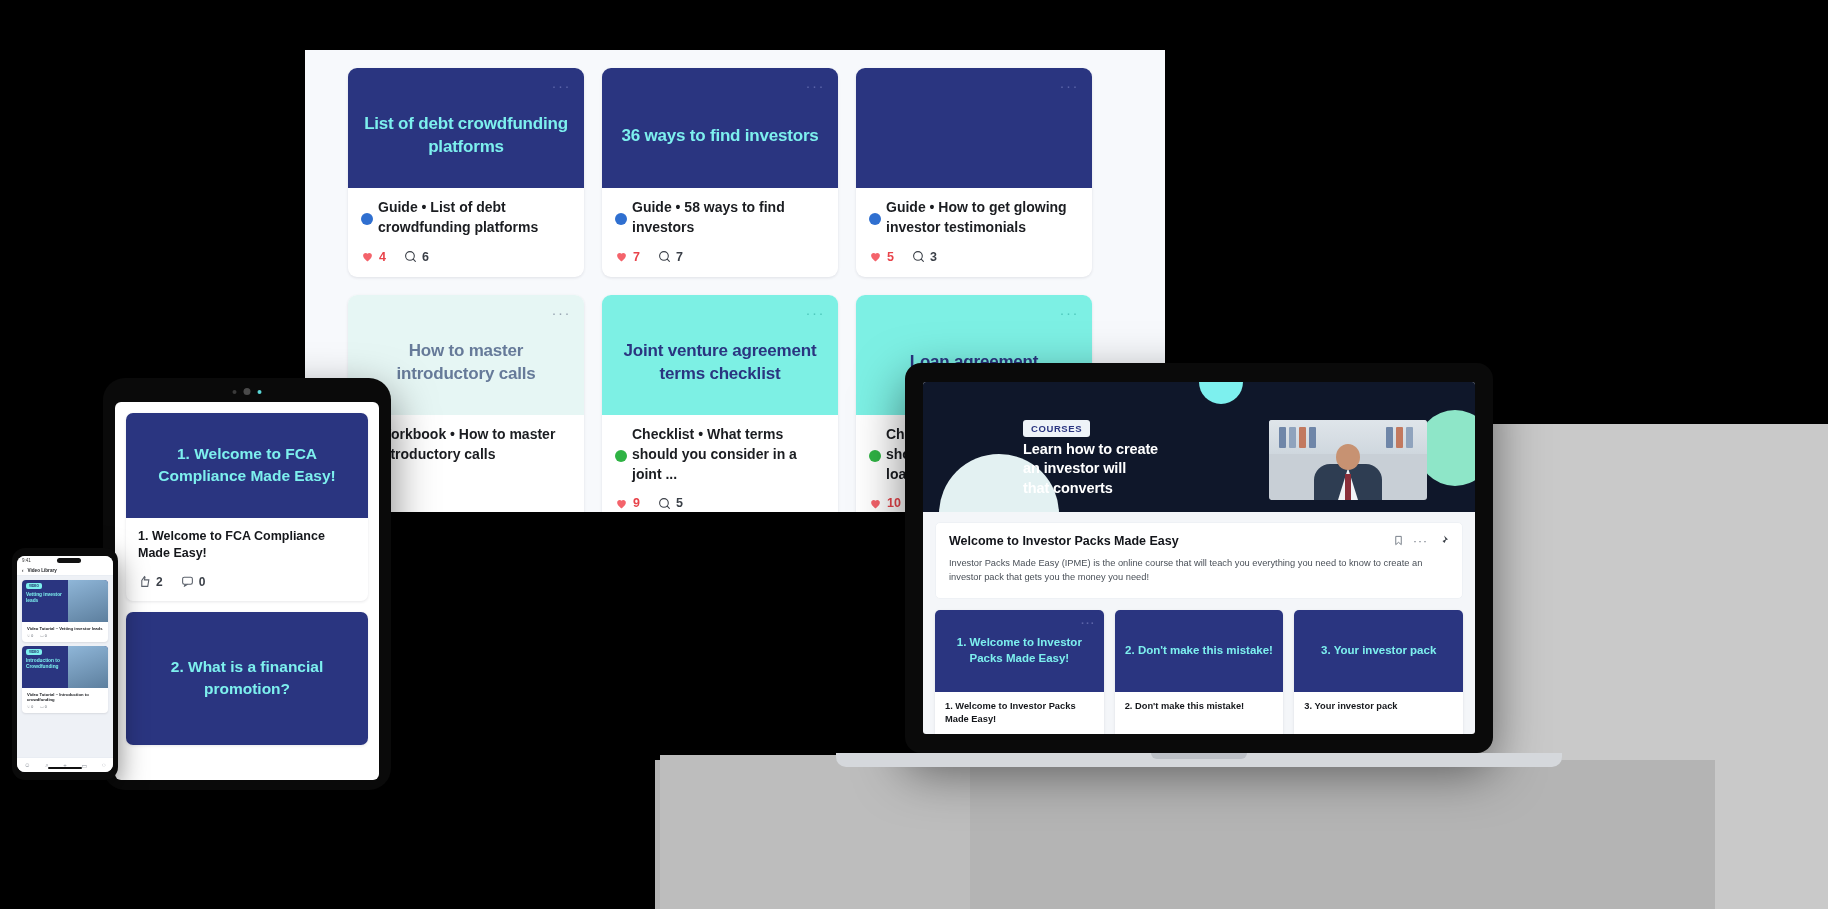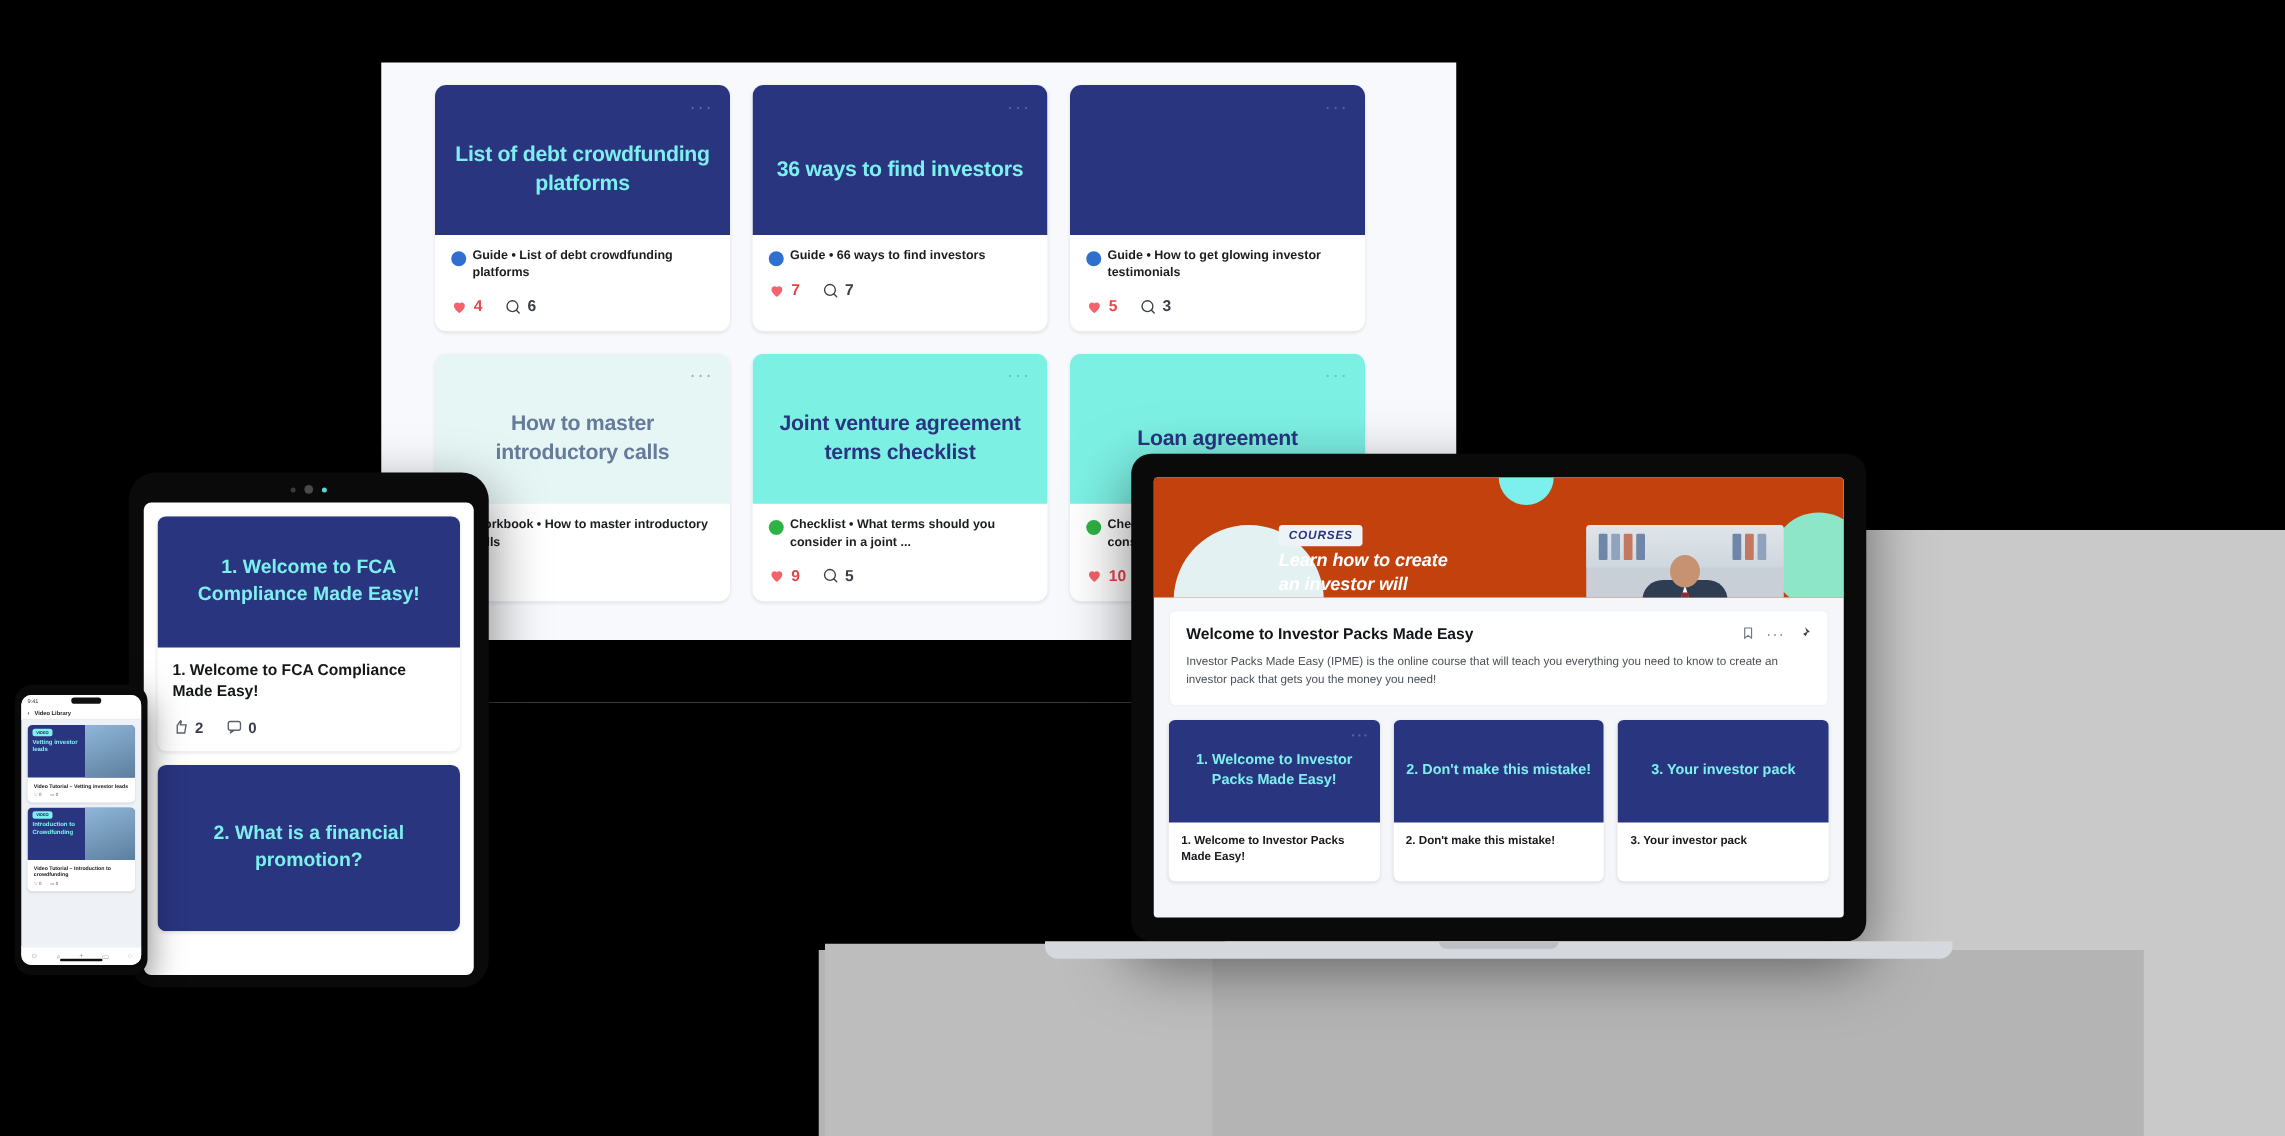--- a/index.html
+++ b/index.html
@@ -55,22 +55,22 @@
   .card-hero-title {
     font-size: 17px; font-weight: 700; line-height: 1.35; text-align: center;
     letter-spacing: -.2px;
   }
   .card-dots {
     position: absolute; right: 13px; top: 10px;
     font-size: 15px; letter-spacing: 1.5px; line-height: 1;
   }
   .card-body { padding: 10px 13px 13px; }
   .card-meta {
-    font-size: 10px; font-weight: 700; color: #1b1d21; line-height: 1.42;
-    display: flex; gap: 5px; align-items: flex-start;
+    font-size: 14px; font-weight: 700; color: #1b1d21; line-height: 1.42;
+    display: flex; gap: 5px; align-items: center;
   }
   .dot-badge {
     display:inline-block; width: 12px; height: 12px; border-radius: 50%;
     flex: 0 0 12px; margin-top: 3px;
   }
   .card-stats { display: flex; gap: 18px; align-items: center; margin-top: 12px; }
   .stat { display: flex; gap: 5px; align-items: center; font-size: 12.5px; font-weight: 600; }
   .heart { width: 13px; height: 13px; }
   .bubble { width: 13px; height: 13px; }
   .stat-num-red { color: #e8434a; }
@@ -150,21 +150,21 @@
   
   .laptop {
     position:absolute; left:905px; top:363px; width:588px; height:390px;
     background:#0a0a0a; border-radius:16px; box-shadow:0 18px 50px rgba(0,0,0,.5);
   }
   .laptop-screen {
     position:absolute; left:18px; top:19px; width:552px; height:352px;
     background:#f4f6f9; border-radius:3px; overflow:hidden;
   }
   .lap-hero {
-    position:relative; height:96px; background:#c2410c; overflow:hidden;font-style:italic;
+    position:relative; height:130px; background:#0f172a; overflow:hidden;
   }
   .lap-blob-green {
     position:absolute; right:-18px; top:28px; width:76px; height:76px;
     border-radius:50%; background:#8ee6c8;
   }
   .lap-blob-teal {
     position:absolute; left:276px; top:-22px; width:44px; height:44px;
     border-radius:50%; background:#7df0ee;
   }
   .lap-blob-pale {
@@ -269,21 +269,21 @@
       </div>
 
       <div class="card">
         <div class="card-hero" style="background:#2a3580">
           <span class="card-dots" style="color:#5b64a8">···</span>
           <div class="card-hero-title" style="color:#7df0ee">36 ways to find investors</div>
         </div>
         <div class="card-body">
           <div class="card-meta">
             <span class="dot-badge" style="background:#2f6fd0"></span>
-            <span>Guide • 66 ways to find investors</span>
+            <span>Guide • 58 ways to find investors</span>
           </div>
           <div class="card-stats">
             <span class="stat">
               <svg class="heart" viewBox="0 0 24 24">
                   <path fill="#f4636b" d="M12 21s-8-5.2-8-10.4A4.6 4.6 0 0 1 12 7a4.6 4.6 0 0 1 8 3.6C20 15.8 12 21 12 21z"></path>
                 </svg>
               <span class="stat-num-red">7</span>
             </span>
             <span class="stat">
               <svg class="bubble" viewBox="0 0 24 24">

